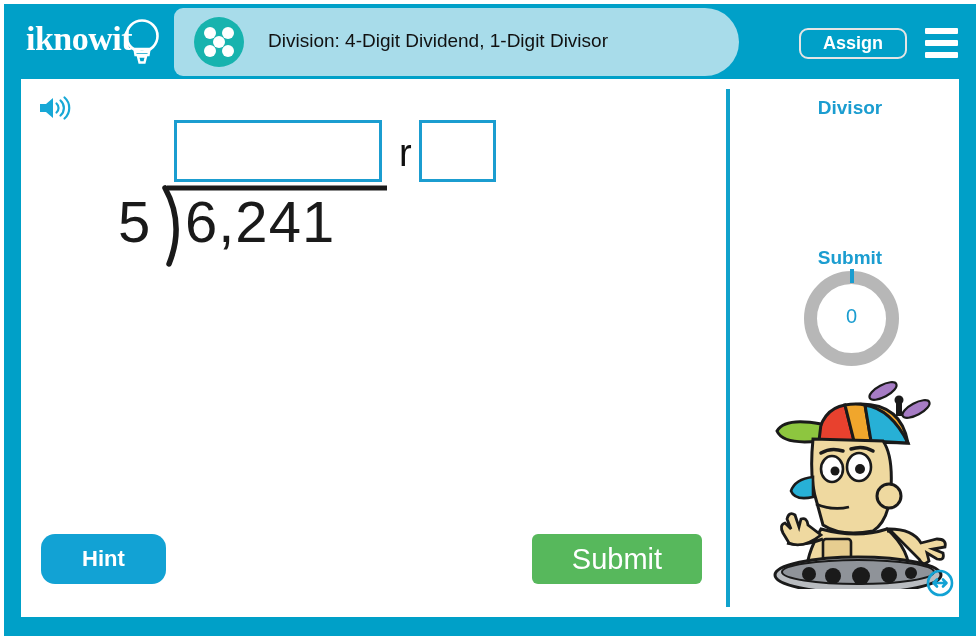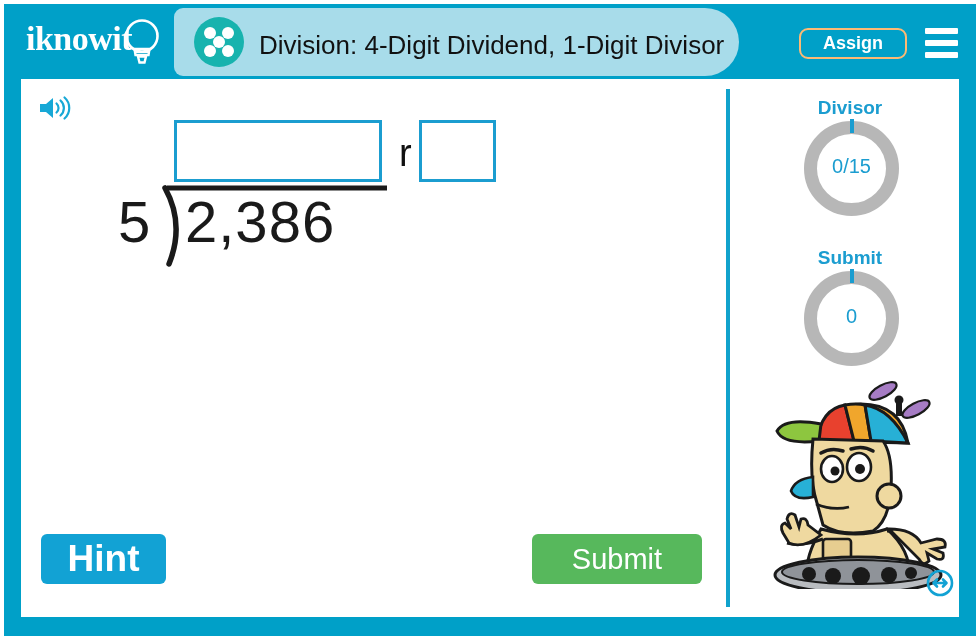--- a/index.html
+++ b/index.html
@@ -83,36 +83,36 @@
   }
   #topic-icon .dot {
     position: absolute;
     width: 12px;
     height: 12px;
     border-radius: 50%;
     background: #ffffff;
   }
   #title-text {
     position: absolute;
-    left: 85px;
+    left: 94px;
     top: 22px;
     font-family: "Liberation Sans", sans-serif;
-    font-size: 26px;
+    font-size: 19px;
     color: #111111;
     white-space: nowrap;
   }
 
   
   #assign-button {
     position: absolute;
     left: 795px;
     top: 24px;
     width: 108px;
     height: 31px;
-    border: 2px solid #fdba74;
+    border: 2px solid #e5e5e5;
     border-radius: 9px;
     background: transparent;
     color: #ffffff;
     font-family: "Liberation Sans", sans-serif;
     font-weight: bold;
     font-size: 18px;
     line-height: 27px;
     text-align: center;
     cursor: pointer;
     box-sizing: border-box;
@@ -320,25 +320,25 @@
 
   
   #hint-button {
     position: absolute;
     left: 20px;
     top: 455px;
     width: 125px;
     height: 50px;
     background: #12a2d4;
     border: none;
-    border-radius: 6px;
+    border-radius: 14px;
     color: #ffffff;
     font-family: "Liberation Sans", sans-serif;
     font-weight: bold;
-    font-size: 37px;
+    font-size: 22px;
     cursor: pointer;
     padding: 0;
   }
   #submit-button {
     position: absolute;
     left: 511px;
     top: 455px;
     width: 170px;
     height: 50px;
     background: #57b85c;
@@ -406,33 +406,28 @@
 
       <input id="remainder-input" type="text" placeholder="" style="">
 
       <div id="divisor">5</div>
 
       <svg id="division-bracket" viewBox="0 0 230 84">
         <path d="M6 4 Q26 40 10 80" fill="none" stroke="#1a1a1a" stroke-width="5.5" stroke-linecap="round"></path>
         <line x1="8" y1="4" x2="228" y2="4" stroke="#1a1a1a" stroke-width="5"></line>
       </svg>
 
-      <div id="dividend">2,386</div>
+      <div id="dividend">6,241</div>
     </div>
 
     <div id="panel-divider"></div>
 
     <div id="stats-panel">
 
       <div id="progress-title" class="stat-title">Divisor</div>
-      <div id="progress-donut" class="donut">
-        <div class="ring"></div>
-        <div class="tick"></div>
-        <div class="value">0/15</div>
-      </div>
 
       <div id="score-title" class="stat-title">Submit</div>
       <div id="score-donut" class="donut">
         <div class="ring"></div>
         <div class="tick"></div>
         <div class="value">0</div>
       </div>
 
       <svg id="mascot" viewBox="0 0 195 210">
 

